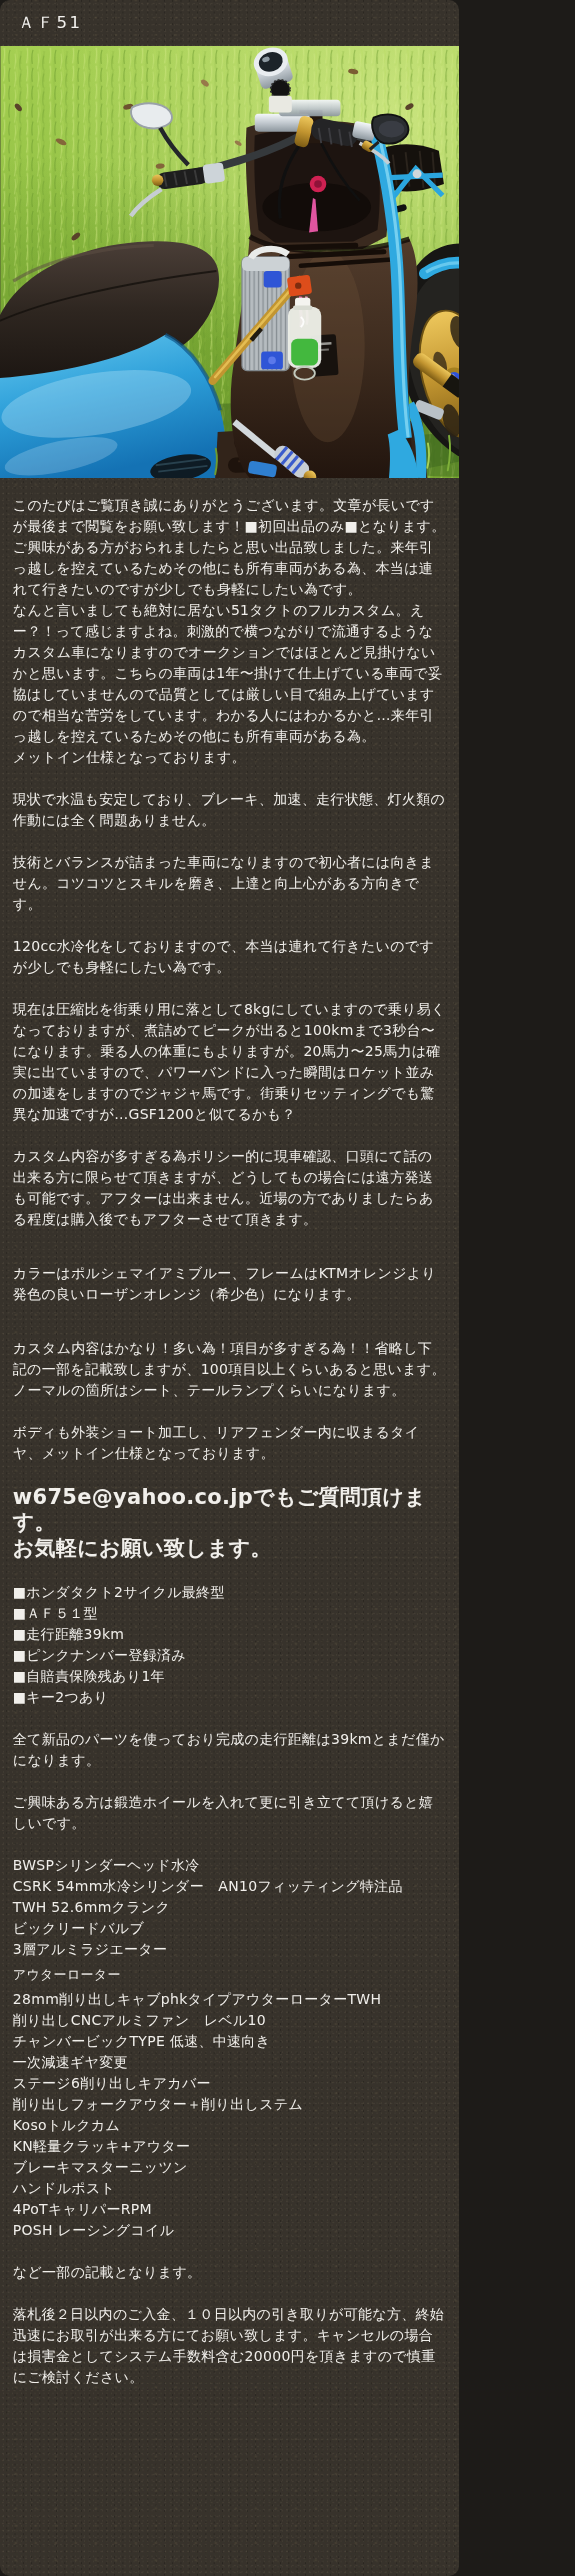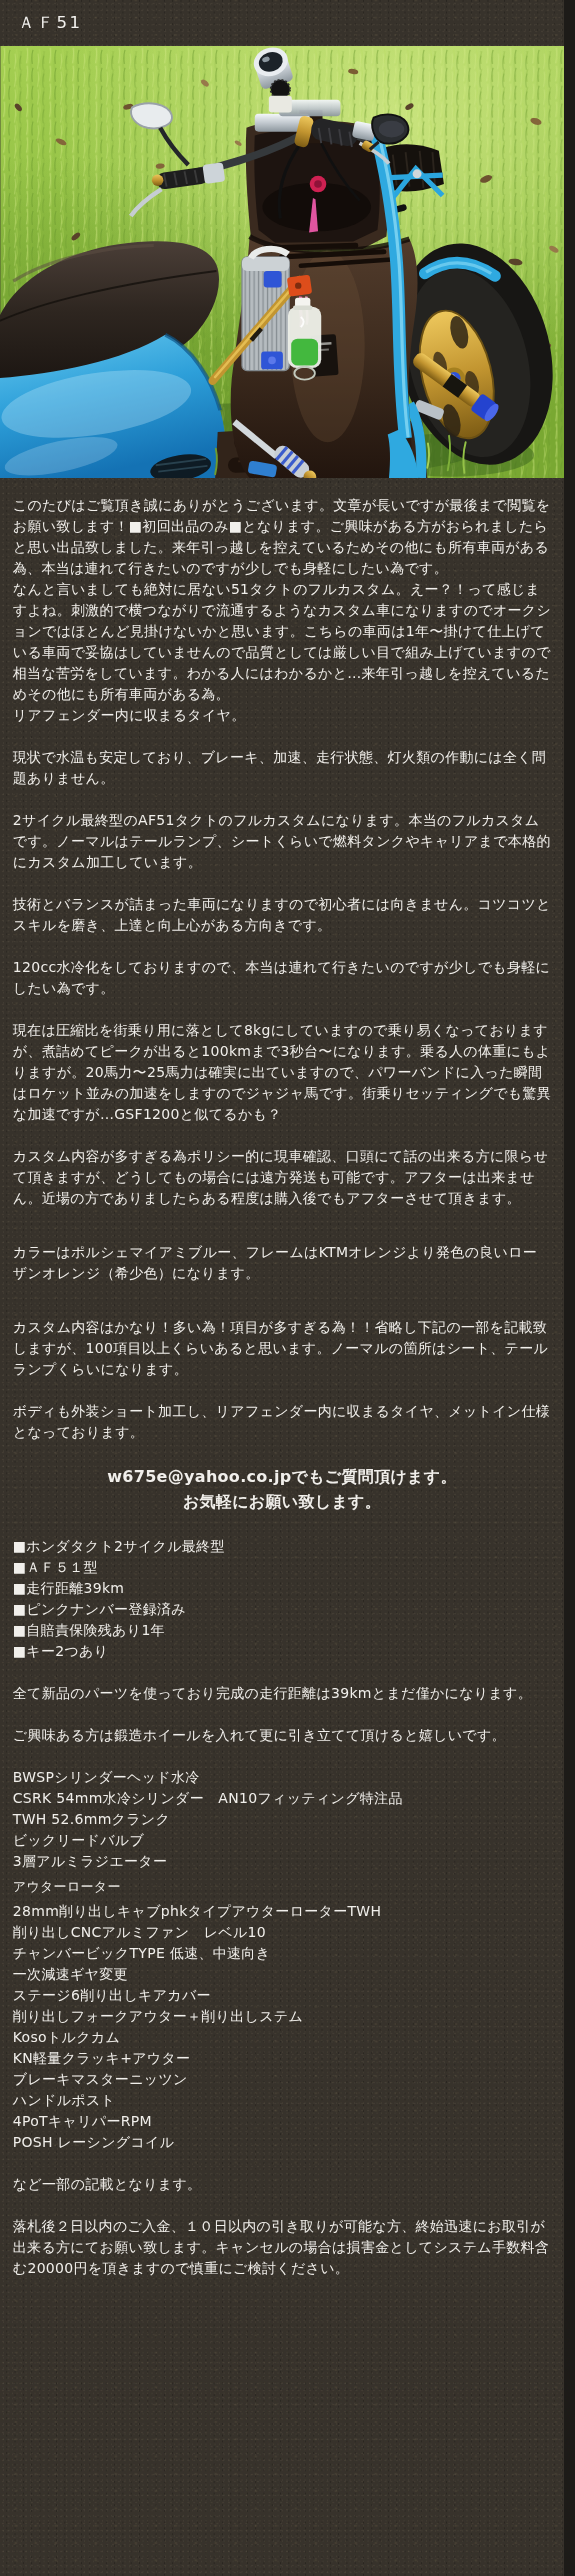--- a/index.html
+++ b/index.html
@@ -1,36 +1,37 @@
 <!DOCTYPE html>
 <html style="font-size:10.2px"><head>
 <meta charset="utf-8">
 <style>
   html,body{margin:0;padding:0;background:#1d1b18;}
   .page{
-    width:564px;height:2576px;margin:0;position:relative;overflow:hidden;
+    width:459px;height:2576px;margin:0;position:relative;overflow:hidden;
     box-sizing:border-box;
     background-color:#37322b;
     background-image:
       radial-gradient(rgba(219,199,152,0.07) 0.6px, transparent 1px),
       radial-gradient(rgba(0,0,0,0.30) 0.6px, transparent 1.1px),
       radial-gradient(rgba(255,236,190,0.05) 0.6px, transparent 0.8px),
       radial-gradient(rgba(90,80,62,0.35) 1.3px, transparent 1.7px);
     background-size:5.8px 7px,8.3px 5.8px,4.5px 5.1px,20px 17.3px;
     background-position:0 0,2.6px 3.8px,1.3px 1.9px,5.8px 9px;
     font-family:"DejaVu Sans","Liberation Sans",sans-serif;
+    border-radius:10px;
   }
   .header{height:46px;display:flex;align-items:center;padding-left:18px;}
   .title{color:#f4f3f0;font-size:16.6px;letter-spacing:2.6px;font-weight:400;}
   .photo{display:block;width:576px;height:432px;}
   .desc{padding:16.6px 12.8px 0;color:#f1efeb;font-size:14px;line-height:21px;letter-spacing:0.3px;font-weight:500;}
   .para{margin:0 0 21px;}
   .tight{margin-bottom:0;}
   .gap-lg{margin-bottom:33px;}
-  .bold-line{font-weight:bold;font-size:16px;line-height:25.6px;text-align:center;}
+  .bold-line{font-weight:bold;font-size:21px;line-height:25.6px;}
   .list{white-space:pre-line;}
   .heading-line{font-size:13px;line-height:29px;}
   .last{margin-bottom:4px;}
 </style>
 </head>
 <body>
 
 <div class="page">
 
   <div class="header">
@@ -294,23 +295,22 @@
         <path d="M726,668 q-4,-26 2,-48" stroke="#94c247" stroke-width="3"></path>
         <path d="M336,670 q5,-22 1,-40" stroke="#6e9c30" stroke-width="3"></path>
         <path d="M668,660 q5,-20 1,-38" stroke="#a7d154" stroke-width="3"></path>
       </g>
     </g>
   </svg>
 
   <div class="desc">
     <p class="para tight">このたびはご覧頂き誠にありがとうございます。文章が長いですが最後まで閲覧をお願い致します！■初回出品のみ■となります。ご興味がある方がおられましたらと思い出品致しました。来年引っ越しを控えているためその他にも所有車両がある為、本当は連れて行きたいのですが少しでも身軽にしたい為です。</p>
     <p class="para tight">なんと言いましても絶対に居ない51タクトのフルカスタム。えー？！って感じますよね。刺激的で横つながりで流通するようなカスタム車になりますのでオークションではほとんど見掛けないかと思います。こちらの車両は1年〜掛けて仕上げている車両で妥協はしていませんので品質としては厳しい目で組み上げていますので相当な苦労をしています。わかる人にはわかるかと…来年引っ越しを控えているためその他にも所有車両がある為。</p>
-    <p class="para">リアフェンダー内に収まるタイヤ。</p>
+    <p class="para">メットイン仕様となっております。</p>
     <p class="para">現状で水温も安定しており、ブレーキ、加速、走行状態、灯火類の作動には全く問題ありません。</p>
-    <p class="para">2サイクル最終型のAF51タクトのフルカスタムになります。本当のフルカスタムです。ノーマルはテールランプ、シートくらいで燃料タンクやキャリアまで本格的にカスタム加工しています。</p>
     <p class="para">技術とバランスが詰まった車両になりますので初心者には向きません。コツコツとスキルを磨き、上達と向上心がある方向きです。</p>
     <p class="para">120cc水冷化をしておりますので、本当は連れて行きたいのですが少しでも身軽にしたい為です。</p>
     <p class="para">現在は圧縮比を街乗り用に落として8kgにしていますので乗り易くなっておりますが、煮詰めてピークが出ると100kmまで3秒台〜になります。乗る人の体重にもよりますが。20馬力〜25馬力は確実に出ていますので、パワーバンドに入った瞬間はロケット並みの加速をしますのでジャジャ馬です。街乗りセッティングでも驚異な加速ですが…GSF1200と似てるかも？</p>
     <p class="para gap-lg">カスタム内容が多すぎる為ポリシー的に現車確認、口頭にて話の出来る方に限らせて頂きますが、どうしてもの場合には遠方発送も可能です。アフターは出来ません。近場の方でありましたらある程度は購入後でもアフターさせて頂きます。</p>
     <p class="para gap-lg">カラーはポルシェマイアミブルー、フレームはKTMオレンジより発色の良いローザンオレンジ（希少色）になります。</p>
     <p class="para">カスタム内容はかなり！多い為！項目が多すぎる為！！省略し下記の一部を記載致しますが、100項目以上くらいあると思います。ノーマルの箇所はシート、テールランプくらいになります。</p>
     <p class="para">ボディも外装ショート加工し、リアフェンダー内に収まるタイヤ、メットイン仕様となっております。</p>
     <p class="para tight bold-line">w675e@yahoo.co.jpでもご質問頂けます。</p>
     <p class="para bold-line">お気軽にお願い致します。</p>
     <p class="para list">■ホンダタクト2サイクル最終型

